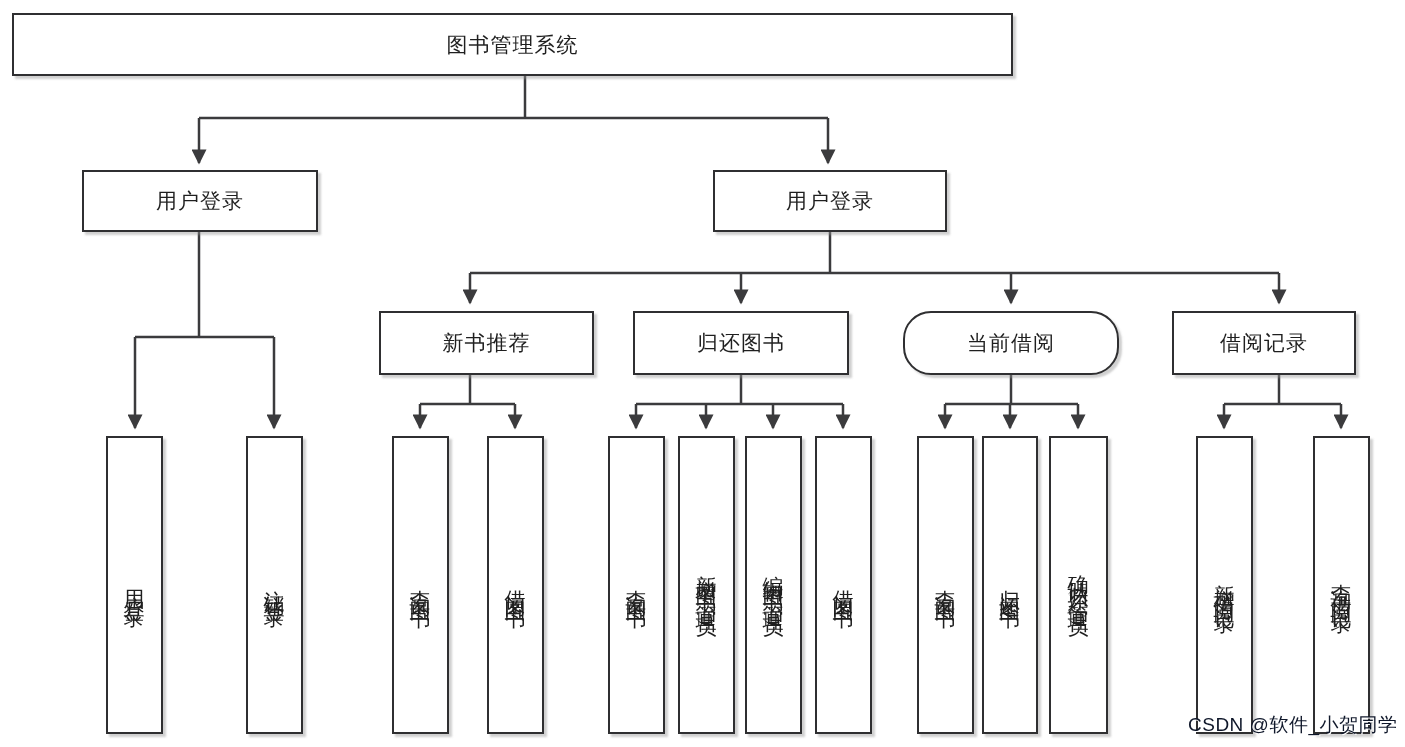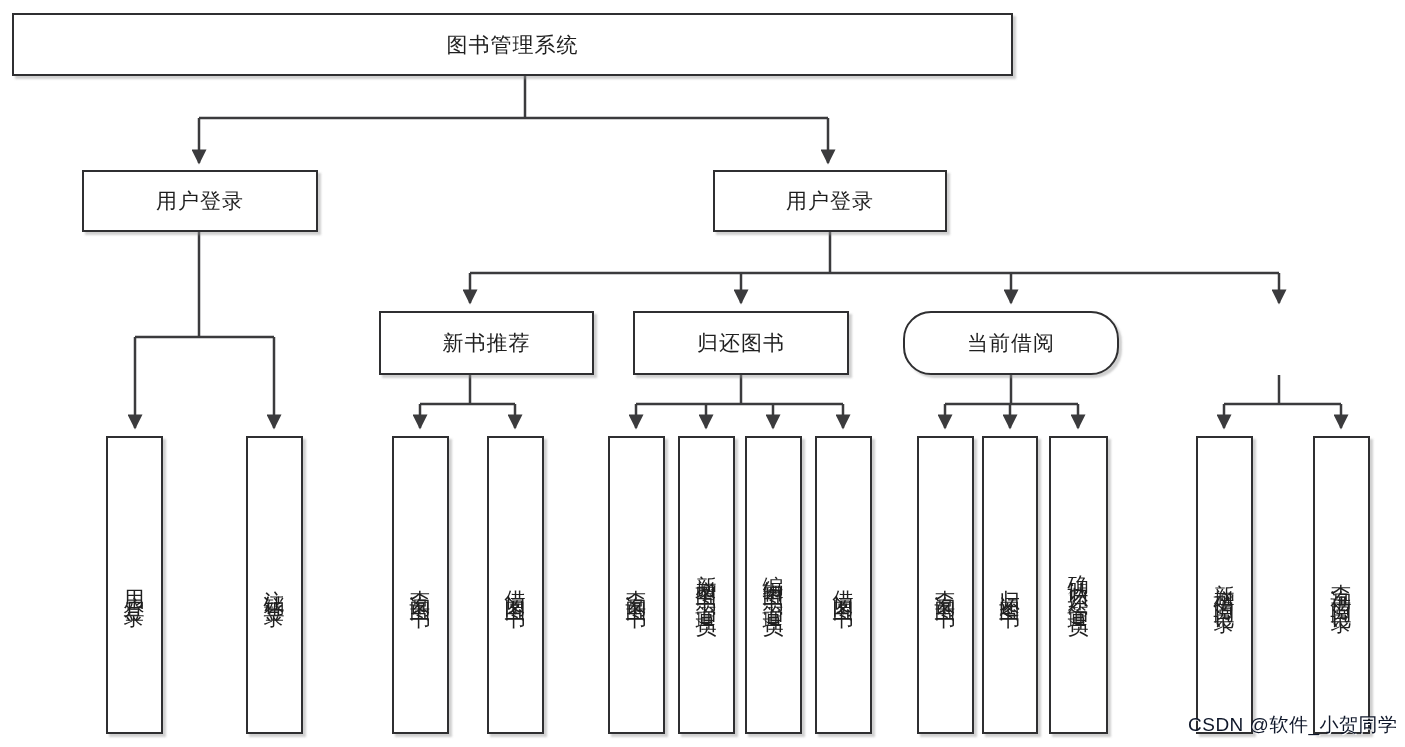--- a/index.html
+++ b/index.html
@@ -99,20 +99,21 @@
 
   <div class="node h-node" style="left:82px;top:170px;width:236px;height:62px;">用户登录</div>
   <div class="node h-node" style="left:713px;top:170px;width:234px;height:62px;">用户登录</div>
 
   <div class="node v-node" style="left:106px;top:436px;width:57px;height:298px;">用户登录</div>
   <div class="node v-node" style="left:246px;top:436px;width:57px;height:298px;">注销登录</div>
 
   <div class="node h-node" style="left:379px;top:311px;width:215px;height:64px;">新书推荐</div>
   <div class="node h-node" style="left:633px;top:311px;width:216px;height:64px;">归还图书</div>
   <div class="node h-node" style="left:903px;top:311px;width:216px;height:64px;border-radius:28px;">当前借阅</div>
+  <div class="node h-node" style="left:1172px;top:311px;width:184px;height:64px;">借阅记录</div>
 
   <div class="node v-node" style="left:392px;top:436px;width:57px;height:298px;">查询图书</div>
   <div class="node v-node" style="left:487px;top:436px;width:57px;height:298px;">借阅图书</div>
 
   <div class="node v-node" style="left:608px;top:436px;width:57px;height:298px;">查询图书</div>
   <div class="node v-node" style="left:678px;top:436px;width:57px;height:298px;">新增图书（管理员）</div>
   <div class="node v-node" style="left:745px;top:436px;width:57px;height:298px;">编辑图书（管理员）</div>
   <div class="node v-node" style="left:815px;top:436px;width:57px;height:298px;">借阅图书</div>
 
   <div class="node v-node" style="left:917px;top:436px;width:57px;height:298px;">查询图书</div>

